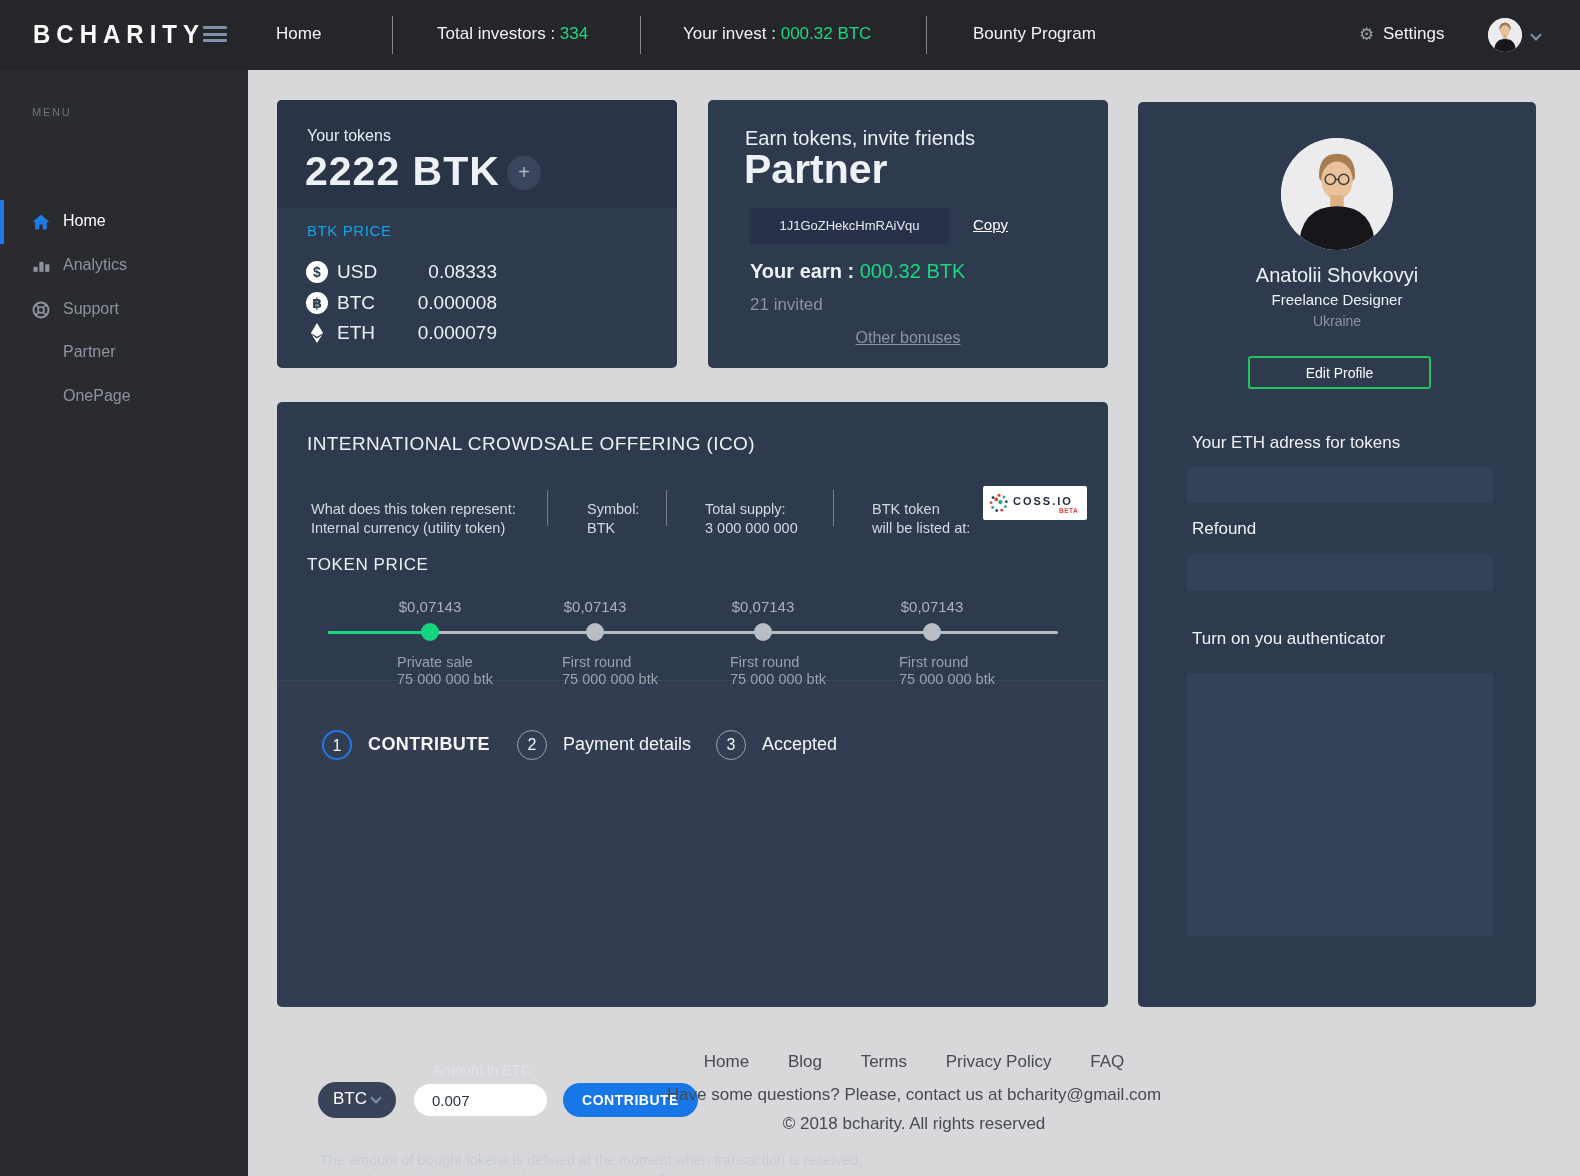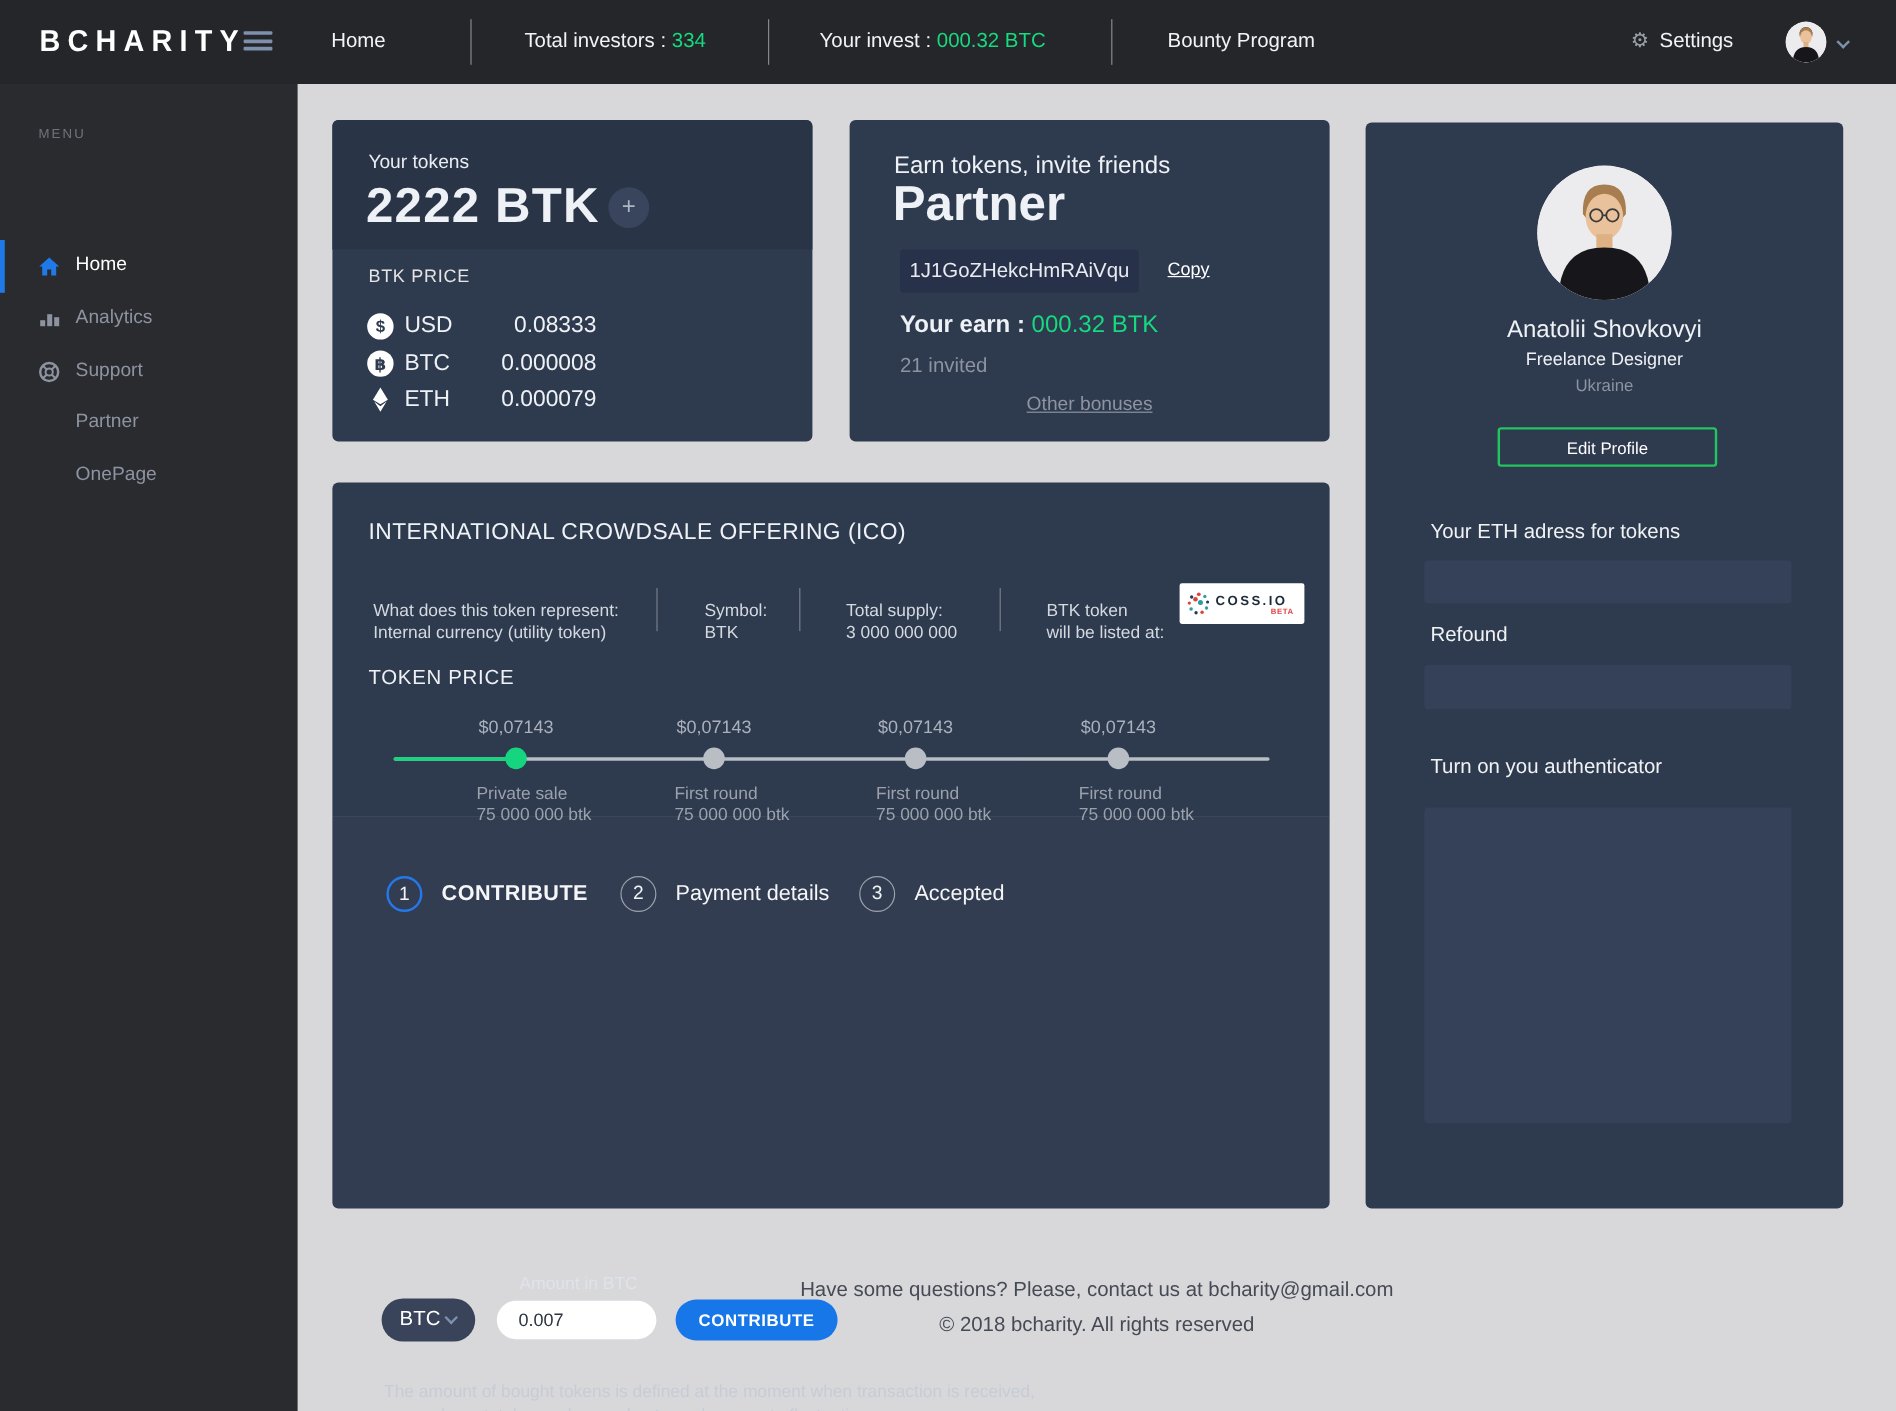--- a/index.html
+++ b/index.html
@@ -36,34 +36,34 @@
   
   .card { position:absolute; background:#2e3a4e; border-radius:5px; color:#eef1f5; }
 
   
   .card-tokens { left:277px; top:100px; width:400px; height:268px; }
   .tokens-top { position:absolute; left:0; top:0; width:400px; height:108px; background:#293447; border-radius:5px 5px 0 0; }
   .tokens-title { position:absolute; left:30px; top:27px; font-size:16px; color:#e9edf3; }
   .tokens-amount { position:absolute; left:28px; top:48px; font-size:41px; font-weight:700; letter-spacing:1px; }
   .plus-btn { position:absolute; left:230px; top:56px; width:34px; height:34px; border-radius:50%;
               background:#39455c; color:#aeb6c2; font-size:20px; text-align:center; line-height:32px; cursor:pointer; }
-  .price-title { position:absolute; left:30px; top:122px; font-size:15px; letter-spacing:0.6px; color:#e5e5e5; }
+  .price-title { position:absolute; left:30px; top:122px; font-size:15px; letter-spacing:0.6px; color:#0ea5e9; }
   .price-row { position:absolute; left:0; width:400px; height:30px; }
   .price-row .cico { position:absolute; left:29px; top:0; width:22px; height:22px; }
   .coin-circle { width:22px; height:22px; border-radius:50%; background:#fff; color:#2e3a4e;
                  font-size:14px; font-weight:700; text-align:center; line-height:22px; }
   .price-row .cname { position:absolute; left:60px; top:0px; font-size:19px; line-height:22px; }
   .price-row .cval { position:absolute; left:100px; top:0px; width:120px; text-align:right; font-size:19px; line-height:22px; }
 
   
   .card-partner { left:708px; top:100px; width:400px; height:268px; }
   .partner-sub { position:absolute; left:37px; top:27px; font-size:20px; }
   .partner-title { position:absolute; left:36px; top:46px; font-size:41px; font-weight:700; }
   .ref-box { position:absolute; left:42px; top:108px; width:199px; height:36px; background:#27324a;
-             border-radius:3px; font-size:17px; color:#e8ebf0; text-align:center; line-height:36px; cursor:text; }
+             border-radius:3px; font-size:13px; color:#e8ebf0; text-align:center; line-height:36px; cursor:text; }
   .copy-link { position:absolute; left:265px; top:116px; font-size:15px; color:#fff; text-decoration:underline; cursor:pointer; }
   .earn-line { position:absolute; left:42px; top:160px; font-size:20px; font-weight:700; }
   .earn-line .green { color:#17d97f; font-weight:400; }
   .invited { position:absolute; left:42px; top:195px; font-size:17px; color:#8d93a0; }
   .bonuses { position:absolute; left:0; top:229px; width:400px; text-align:center; font-size:16px;
              color:#8d93a0; }
   .bonuses span { text-decoration:underline; cursor:pointer; }
 
   
   .card-ico { left:277px; top:402px; width:831px; height:605px; }
@@ -390,17 +390,24 @@
     <input class="p-input" style="top: 365px; height: 36px;" type="text">
 
     <div class="p-label" style="top:417px;">Refound</div>
     <input class="p-input" style="top: 452px; height: 37px;" type="text">
 
     <div class="p-label" style="top:527px;">Turn on you authenticator</div>
     <div class="auth-box"></div>
   </section>
 
   <footer class="footer">
+    <div class="f-links">
+      <span>Home</span>
+      <span>Blog</span>
+      <span>Terms</span>
+      <span>Privacy Policy</span>
+      <span>FAQ</span>
+    </div>
     <div class="f-contact">Have some questions? Please, contact us at bcharity@gmail.com</div>
     <div class="f-copy">© 2018 bcharity. All rights reserved</div>
   </footer>
 
 </div>
 
 </body></html>

